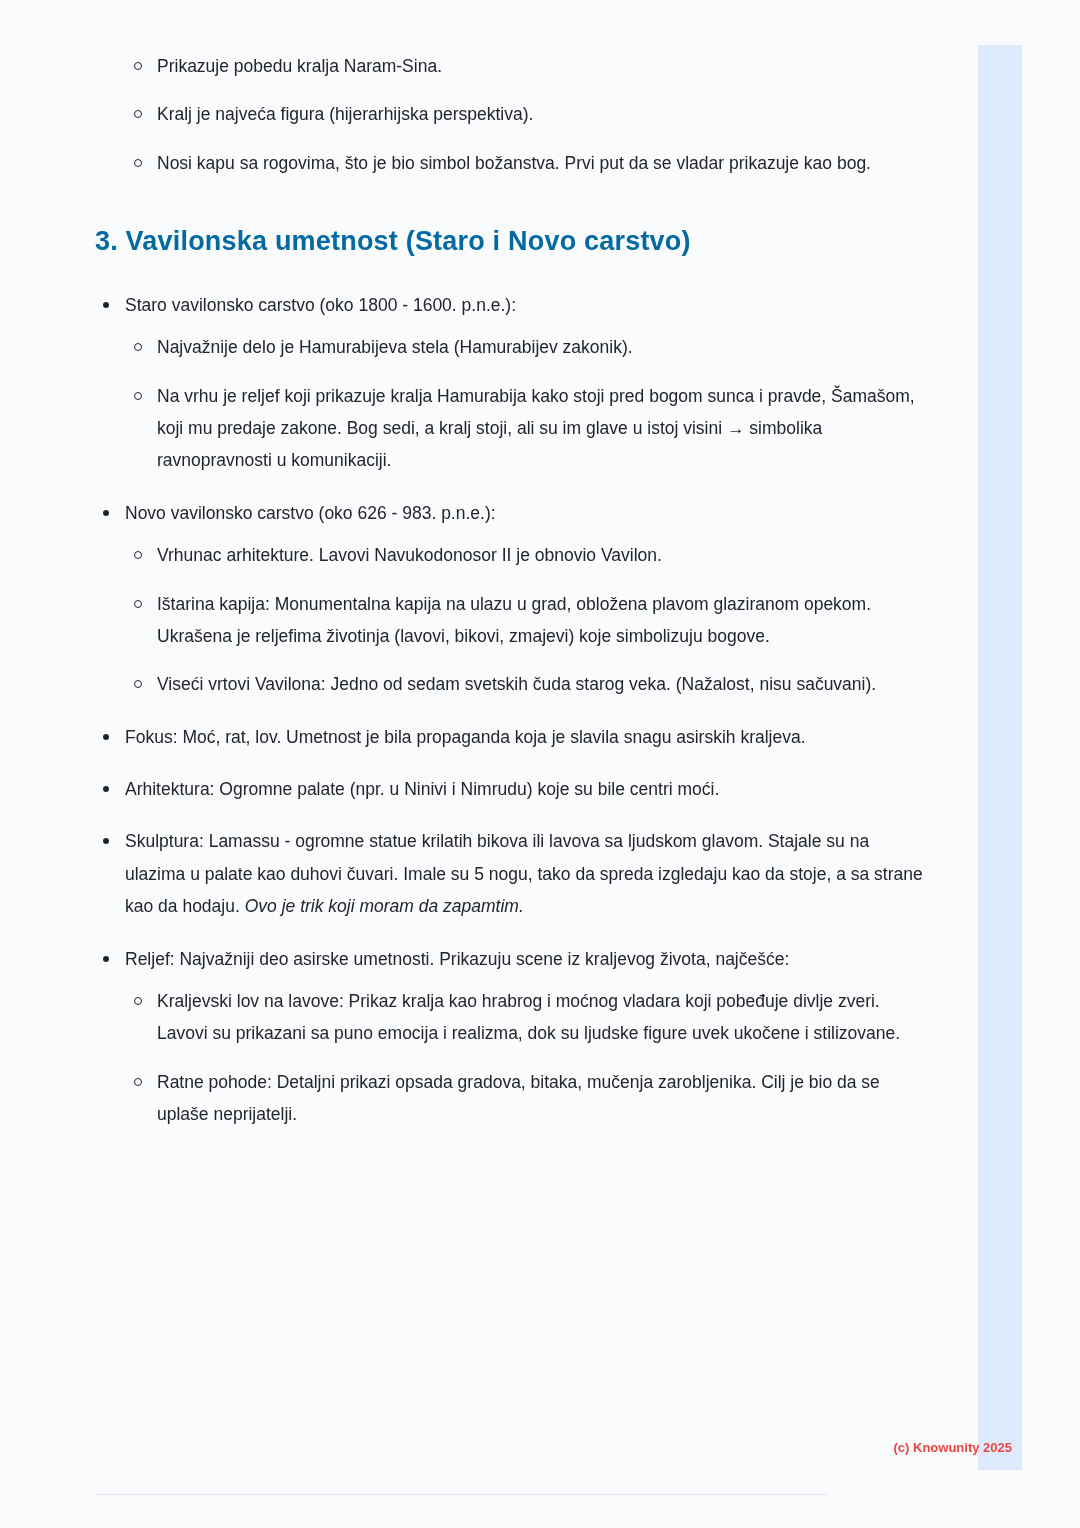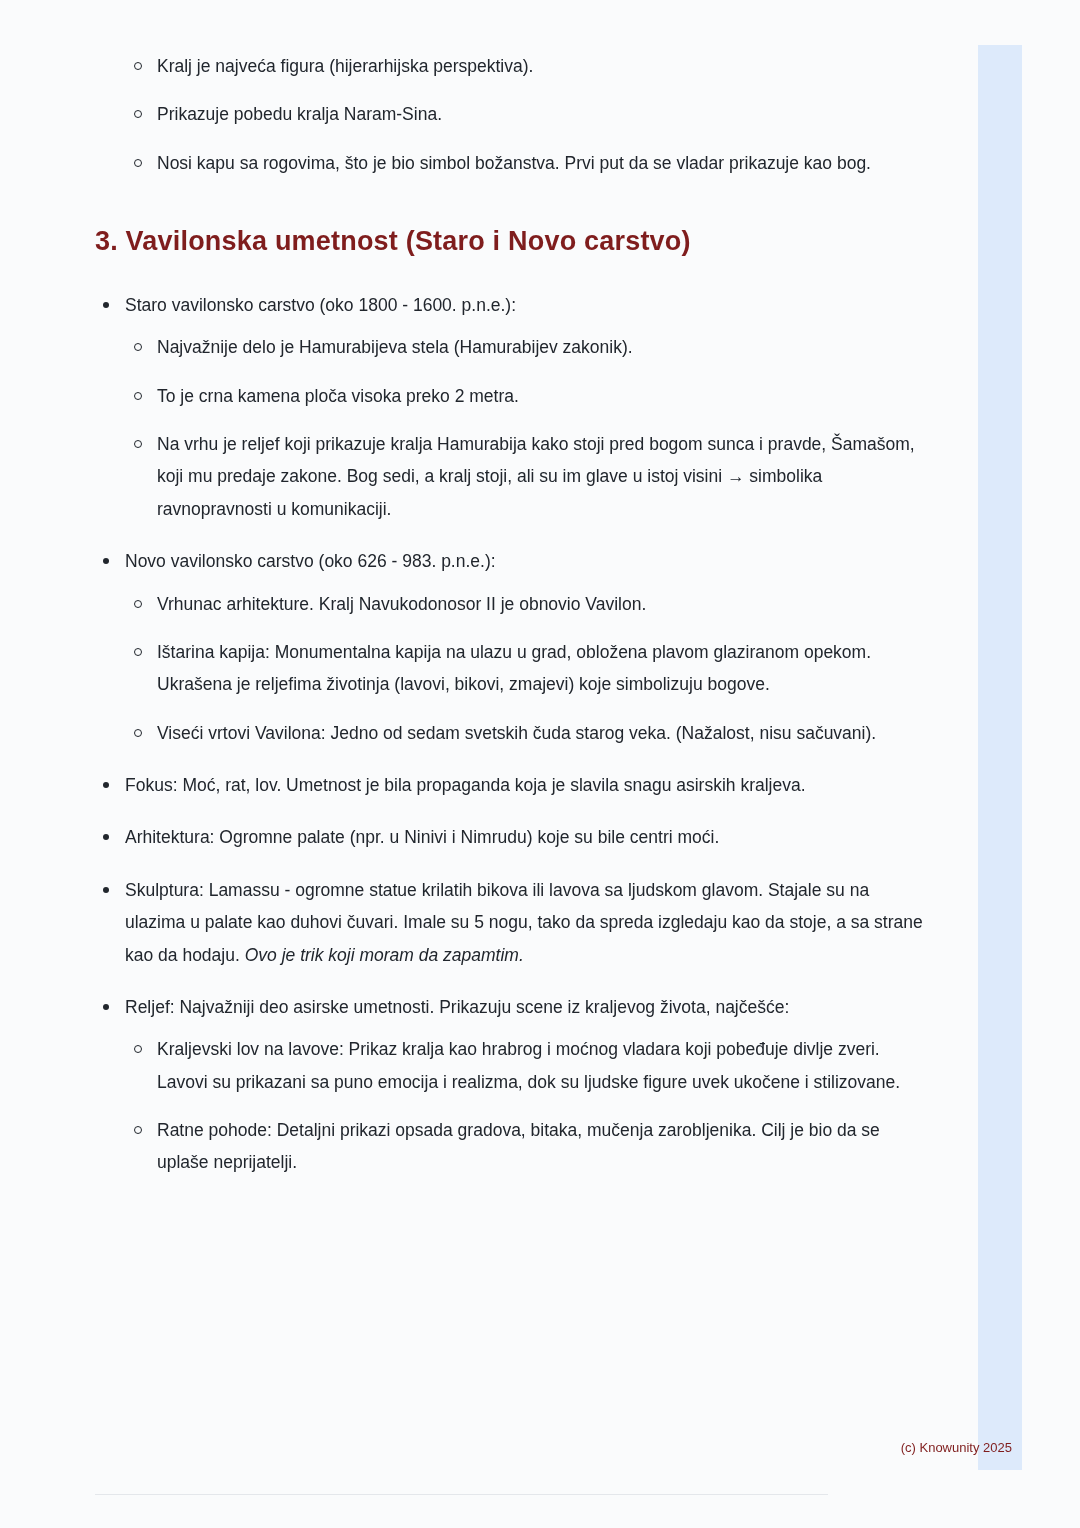--- a/index.html
+++ b/index.html
@@ -19,21 +19,21 @@
     position: absolute;
     top: 0;
     left: 0;
     width: 835px;
     padding: 50px 0 0 95px;
     box-sizing: content-box;
     font-size: 17.5px;
     line-height: 1.85;
   }
   h2.section-heading {
-    color: #7f1d1d;
+    color: #0369a1;
     font-size: 27px;
     font-weight: 700;
     line-height: 1.25;
     margin: 46px 0 30px 0;
     letter-spacing: 0.2px;
   }
   ul { list-style: none; margin: 0; padding: 0; }
   ul.lv1 > li { margin-bottom: 20px; }
   ul.lv2 > li { margin-bottom: 16px; }
   ul.lv2 { margin-left: 2px; margin-top: 10px; }
@@ -69,50 +69,50 @@
     right: 58px;
     width: 44px;
     height: 1425px;
     background: #ddeafb;
   }
   .footer-note {
     position: absolute;
     top: 1440px;
     right: 68px;
     font-size: 13px;
-    color: #7f1d1d;
+    color: #ef4444;
     z-index: 2;
+    font-weight: bold;
   }
   .bottom-divider {
     position: absolute;
     top: 1494px;
     left: 95px;
     width: 733px;
     height: 1px;
     background: #e4e7eb;
   }
 </style>
 </head>
 <body>
 
 <main class="doc">
     <ul class="lv2 standalone">
+      <li class="circle"><span>Prikazuje pobedu kralja Naram-Sina.</span></li>
       <li class="circle"><span>Kralj je najveća figura (hijerarhijska perspektiva).</span></li>
-      <li class="circle"><span>Prikazuje pobedu kralja Naram-Sina.</span></li>
       <li class="circle"><span>Nosi kapu sa rogovima, što je bio simbol božanstva. Prvi put da se vladar prikazuje kao bog.</span></li>
     </ul>
     <h2 class="section-heading">3. Vavilonska umetnost (Staro i Novo carstvo)</h2>
     <ul class="lv1">
       <li class="disc"><span class="b">Staro vavilonsko carstvo (oko 1800 - 1600. p.n.e.):</span><ul class="lv2">
           <li class="circle"><span>Najvažnije delo je </span><span class="b">Hamurabijeva stela</span><span> (Hamurabijev zakonik).</span></li>
-          <li class="circle"><span>To je crna kamena ploča visoka preko 2 metra.</span></li>
           <li class="circle"><span>Na vrhu je reljef koji prikazuje kralja Hamurabija kako stoji pred bogom sunca i pravde, Šamašom, koji mu predaje zakone. Bog sedi, a kralj stoji, ali su im glave u istoj visini → simbolika ravnopravnosti u komunikaciji.</span></li>
         </ul></li>
       <li class="disc"><span class="b">Novo vavilonsko carstvo (oko 626 - 983. p.n.e.):</span><ul class="lv2">
-          <li class="circle"><span>Vrhunac arhitekture. Kralj Navukodonosor II je obnovio Vavilon.</span></li>
+          <li class="circle"><span>Vrhunac arhitekture. Lavovi Navukodonosor II je obnovio Vavilon.</span></li>
           <li class="circle"><span class="b">Ištarina kapija:</span><span> Monumentalna kapija na ulazu u grad, obložena plavom glaziranom opekom. Ukrašena je reljefima životinja (lavovi, bikovi, zmajevi) koje simbolizuju bogove.</span></li>
           <li class="circle"><span class="b">Viseći vrtovi Vavilona:</span><span> Jedno od sedam svetskih čuda starog veka. (Nažalost, nisu sačuvani).</span></li>
         </ul></li>
     </ul>
     <ul class="lv1">
       <li class="disc"><span class="b">Fokus:</span><span> Moć, rat, lov. Umetnost je bila propaganda koja je slavila snagu asirskih kraljeva.</span></li>
       <li class="disc"><span class="b">Arhitektura:</span><span> Ogromne palate (npr. u Ninivi i Nimrudu) koje su bile centri moći.</span></li>
       <li class="disc"><span class="b">Skulptura: Lamassu</span><span> - ogromne statue krilatih bikova ili lavova sa ljudskom glavom. Stajale su na ulazima u palate kao duhovi čuvari. Imale su 5 nogu, tako da spreda izgledaju kao da stoje, a sa strane kao da hodaju. </span><span class="i">Ovo je trik koji moram da zapamtim.</span></li>
       <li class="disc"><span class="b">Reljef:</span><span> Najvažniji deo asirske umetnosti. Prikazuju scene iz kraljevog života, najčešće:</span><ul class="lv2">
           <li class="circle"><span class="b">Kraljevski lov na lavove:</span><span> Prikaz kralja kao hrabrog i moćnog vladara koji pobeđuje divlje zveri. Lavovi su prikazani sa puno emocija i realizma, dok su ljudske figure uvek ukočene i stilizovane.</span></li>

